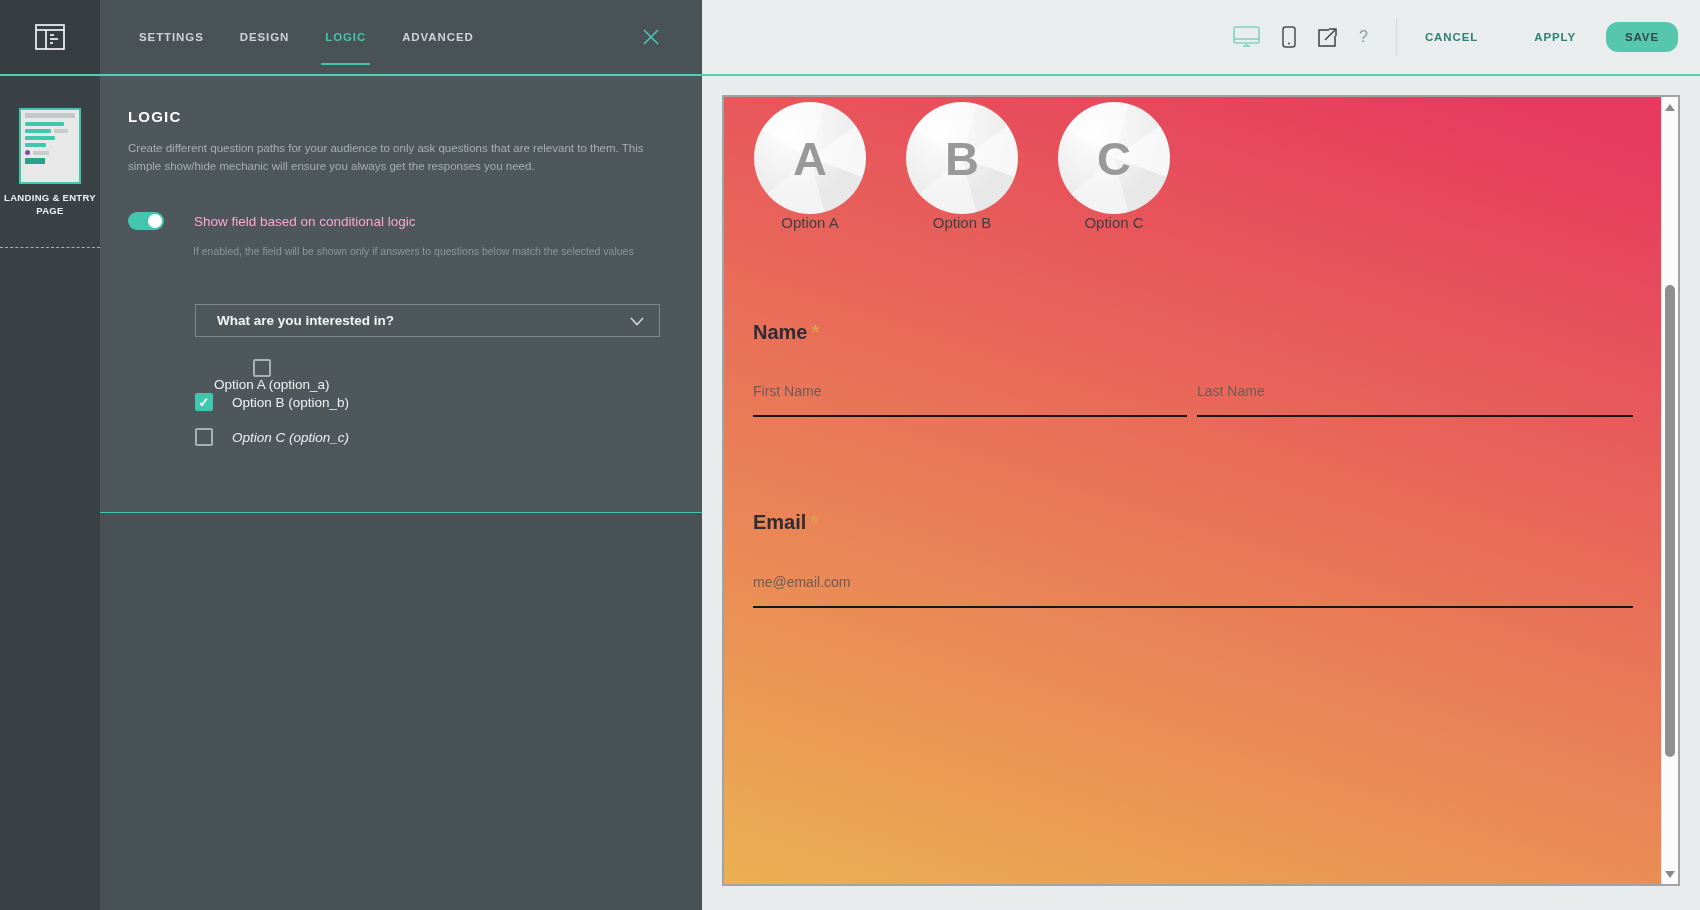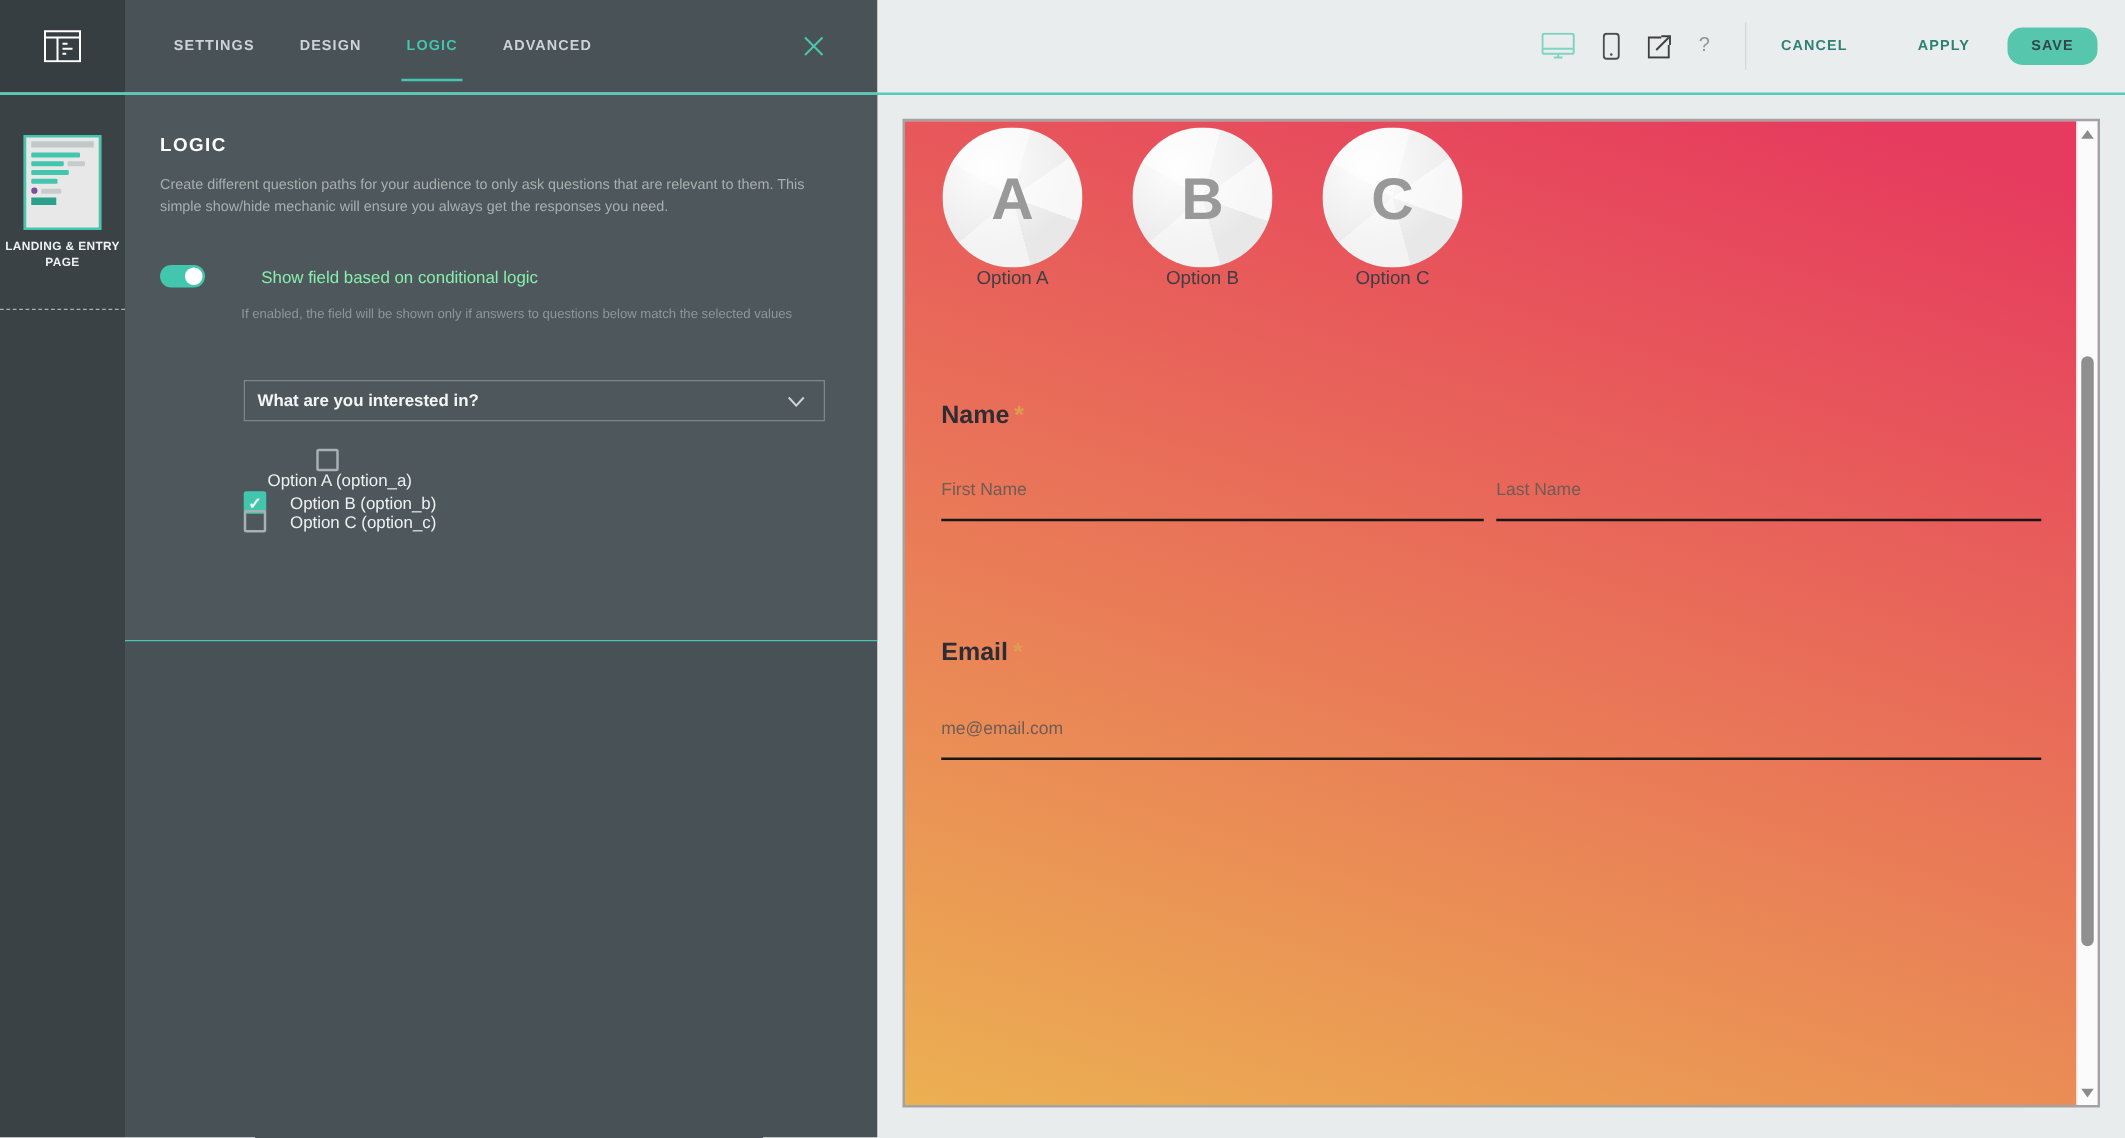--- a/index.html
+++ b/index.html
@@ -57,28 +57,28 @@
   .rail-dash { position:absolute; left:0; top:171px; width:100px; border-top:1px dashed #a9b1b3; }
 
   
   .panel { position:absolute; left:100px; top:76px; width:602px; height:834px; background:#485155; }
   .panel-upper { position:relative; width:602px; height:437px; background:#4e575b; border-bottom:1px solid #45c8b1; }
   .p-title { position:absolute; left:28px; top:32px; color:#fff; font-size:15px; font-weight:bold; letter-spacing:1.2px; }
   .p-desc { position:absolute; left:28px; top:64px; width:548px; color:#a7afb1; font-size:11.5px; line-height:17.5px; }
   .toggle-row { position:absolute; left:28px; top:136px; display:flex; align-items:center; }
   .toggle { width:36px; height:18px; border-radius:9px; background:var(--accent,#43c6ae); position:relative; cursor:pointer; }
   .toggle .knob { position:absolute; right:2px; top:2px; width:14px; height:14px; border-radius:50%; background:#fff; }
-  .toggle-label { margin-left:45px; color:#86efac; font-size:13.5px; }
+  .toggle-label { margin-left:30px; color:#f9a8d4; font-size:13.5px; }
   .toggle-help { position:absolute; left:93px; top:169px; color:#8d979a; font-size:10.5px; }
   .q-select { position:absolute; left:95px; top:228px; width:465px; height:33px; border:1px solid #7d8689;
-              display:flex; align-items:center; padding-left:10px; cursor:pointer; }
+              display:flex; align-items:center; padding-left:21px; cursor:pointer; }
   .q-select-val { color:#f3f5f5; font-size:13.5px; font-weight:bold; }
   .q-chevron { position:absolute; right:15px; top:12px; }
   .opt-row { position:absolute; left:95px; display:flex; align-items:center; cursor:pointer; }
-  .opt-row.r0 { top:283px;flex-direction:column; } .opt-row.r1 { top:317px; } .opt-row.r2 { top:332px; }
+  .opt-row.r0 { top:283px;flex-direction:column; } .opt-row.r1 { top:317px; } .opt-row.r2 { top:352px;font-style:italic; }
   .cbox { width:18px; height:18px; border:2px solid #a7b0b2; border-radius:2px; background:transparent;
           display:flex; align-items:center; justify-content:center; }
   .cbox.on { background:var(--accent,#43c6ae); border-color:var(--accent,#43c6ae); }
   .cbox.on::after { content:"✓"; color:#fff; font-size:13px; font-weight:bold; }
   .opt-label { margin-left:19px; color:#eef1f1; font-size:13.5px; }
 
   
   .canvas { position:absolute; left:702px; top:76px; width:998px; height:834px; background:#e9eced; }
   .pane { position:absolute; left:20px; top:19px; width:958px; height:791px; border:2px solid #a3a3a3;
           background:linear-gradient(198deg, var(--gradient-top,#e63a5e) 5%, var(--gradient-bottom,#ecb052) 100%); }

